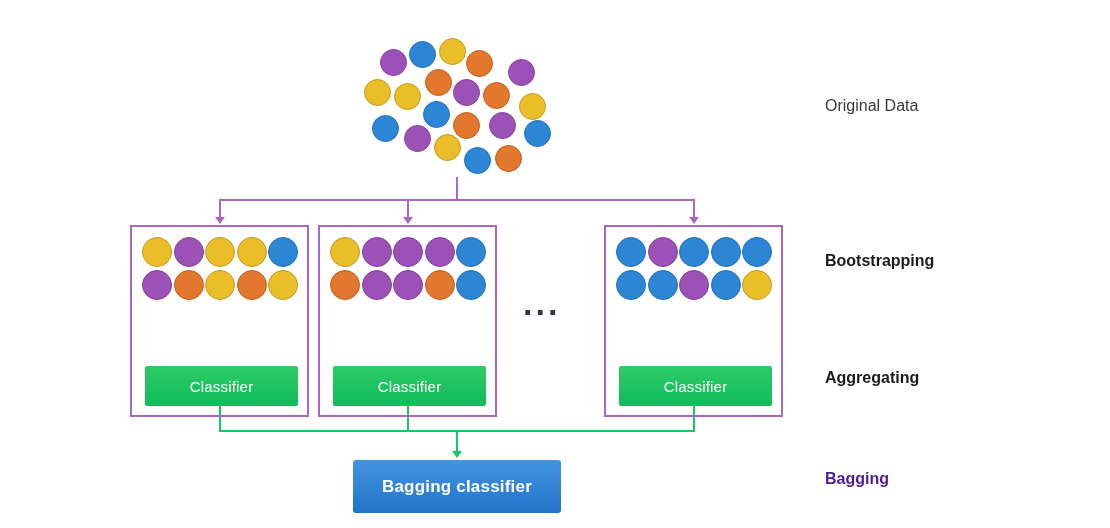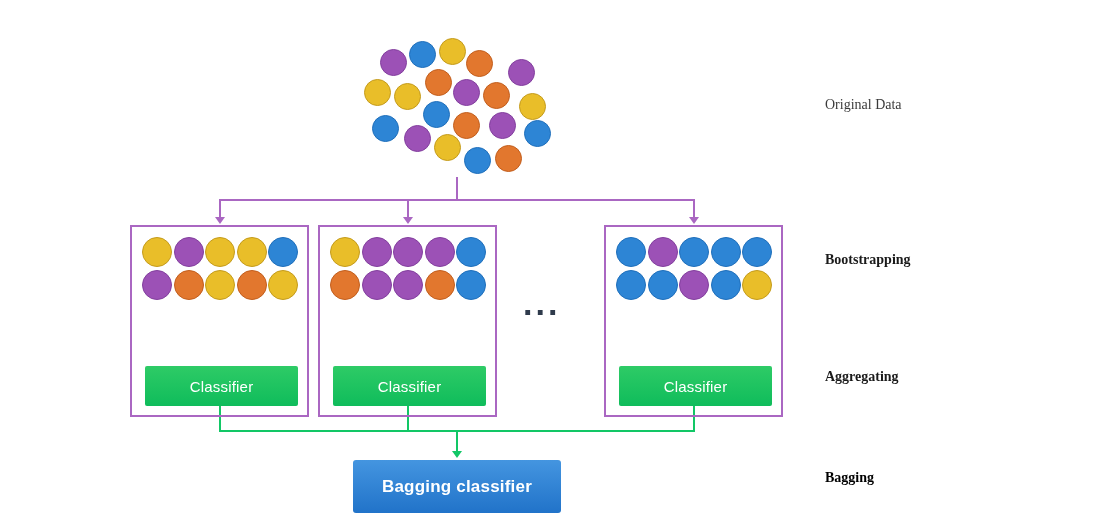--- a/index.html
+++ b/index.html
@@ -27,23 +27,23 @@
   .ellipsis{
     position:absolute;left:523px;top:286px;width:60px;
     font-size:34px;font-weight:700;color:#2F3B4C;letter-spacing:3px;line-height:34px;
   }
   .ensemble-btn{
     position:absolute;left:353px;top:460px;width:208px;height:53px;
     background:linear-gradient(180deg,#4495E0,#2173C9);border-radius:3px;
     display:flex;align-items:center;justify-content:center;
     color:#ffffff;font-size:17px;font-weight:700;letter-spacing:.2px;z-index:3;
   }
-  .stage-label{position:absolute;left:825px;font-size:14px;color:#3A3A3A;white-space:nowrap;font-family:Liberation Serif, serif;}
+  .stage-label{position:absolute;left:825px;font-size:16px;color:#3A3A3A;white-space:nowrap;}
   .stage-label.bold{font-weight:700;color:#1A1A1A;}
-  #lbl-bagging{font-weight:700;color:#000000;}
+  #lbl-bagging{font-weight:700;color:#4c1d95;}
 </style>
 </head>
 <body>
 
 <div id="canvas">
 
   <div class="layer">
       <div class="dot" style="width: 27px; height: 27px; left: 379.5px; top: 48.5px; background: rgb(156, 81, 182); border-color: rgb(131, 63, 158);"></div>
       <div class="dot" style="width: 27px; height: 27px; left: 408.5px; top: 40.5px; background: rgb(45, 133, 213); border-color: rgb(31, 111, 187);"></div>
       <div class="dot" style="width: 27px; height: 27px; left: 438.5px; top: 37.5px; background: rgb(233, 190, 41); border-color: rgb(196, 155, 28);"></div>

